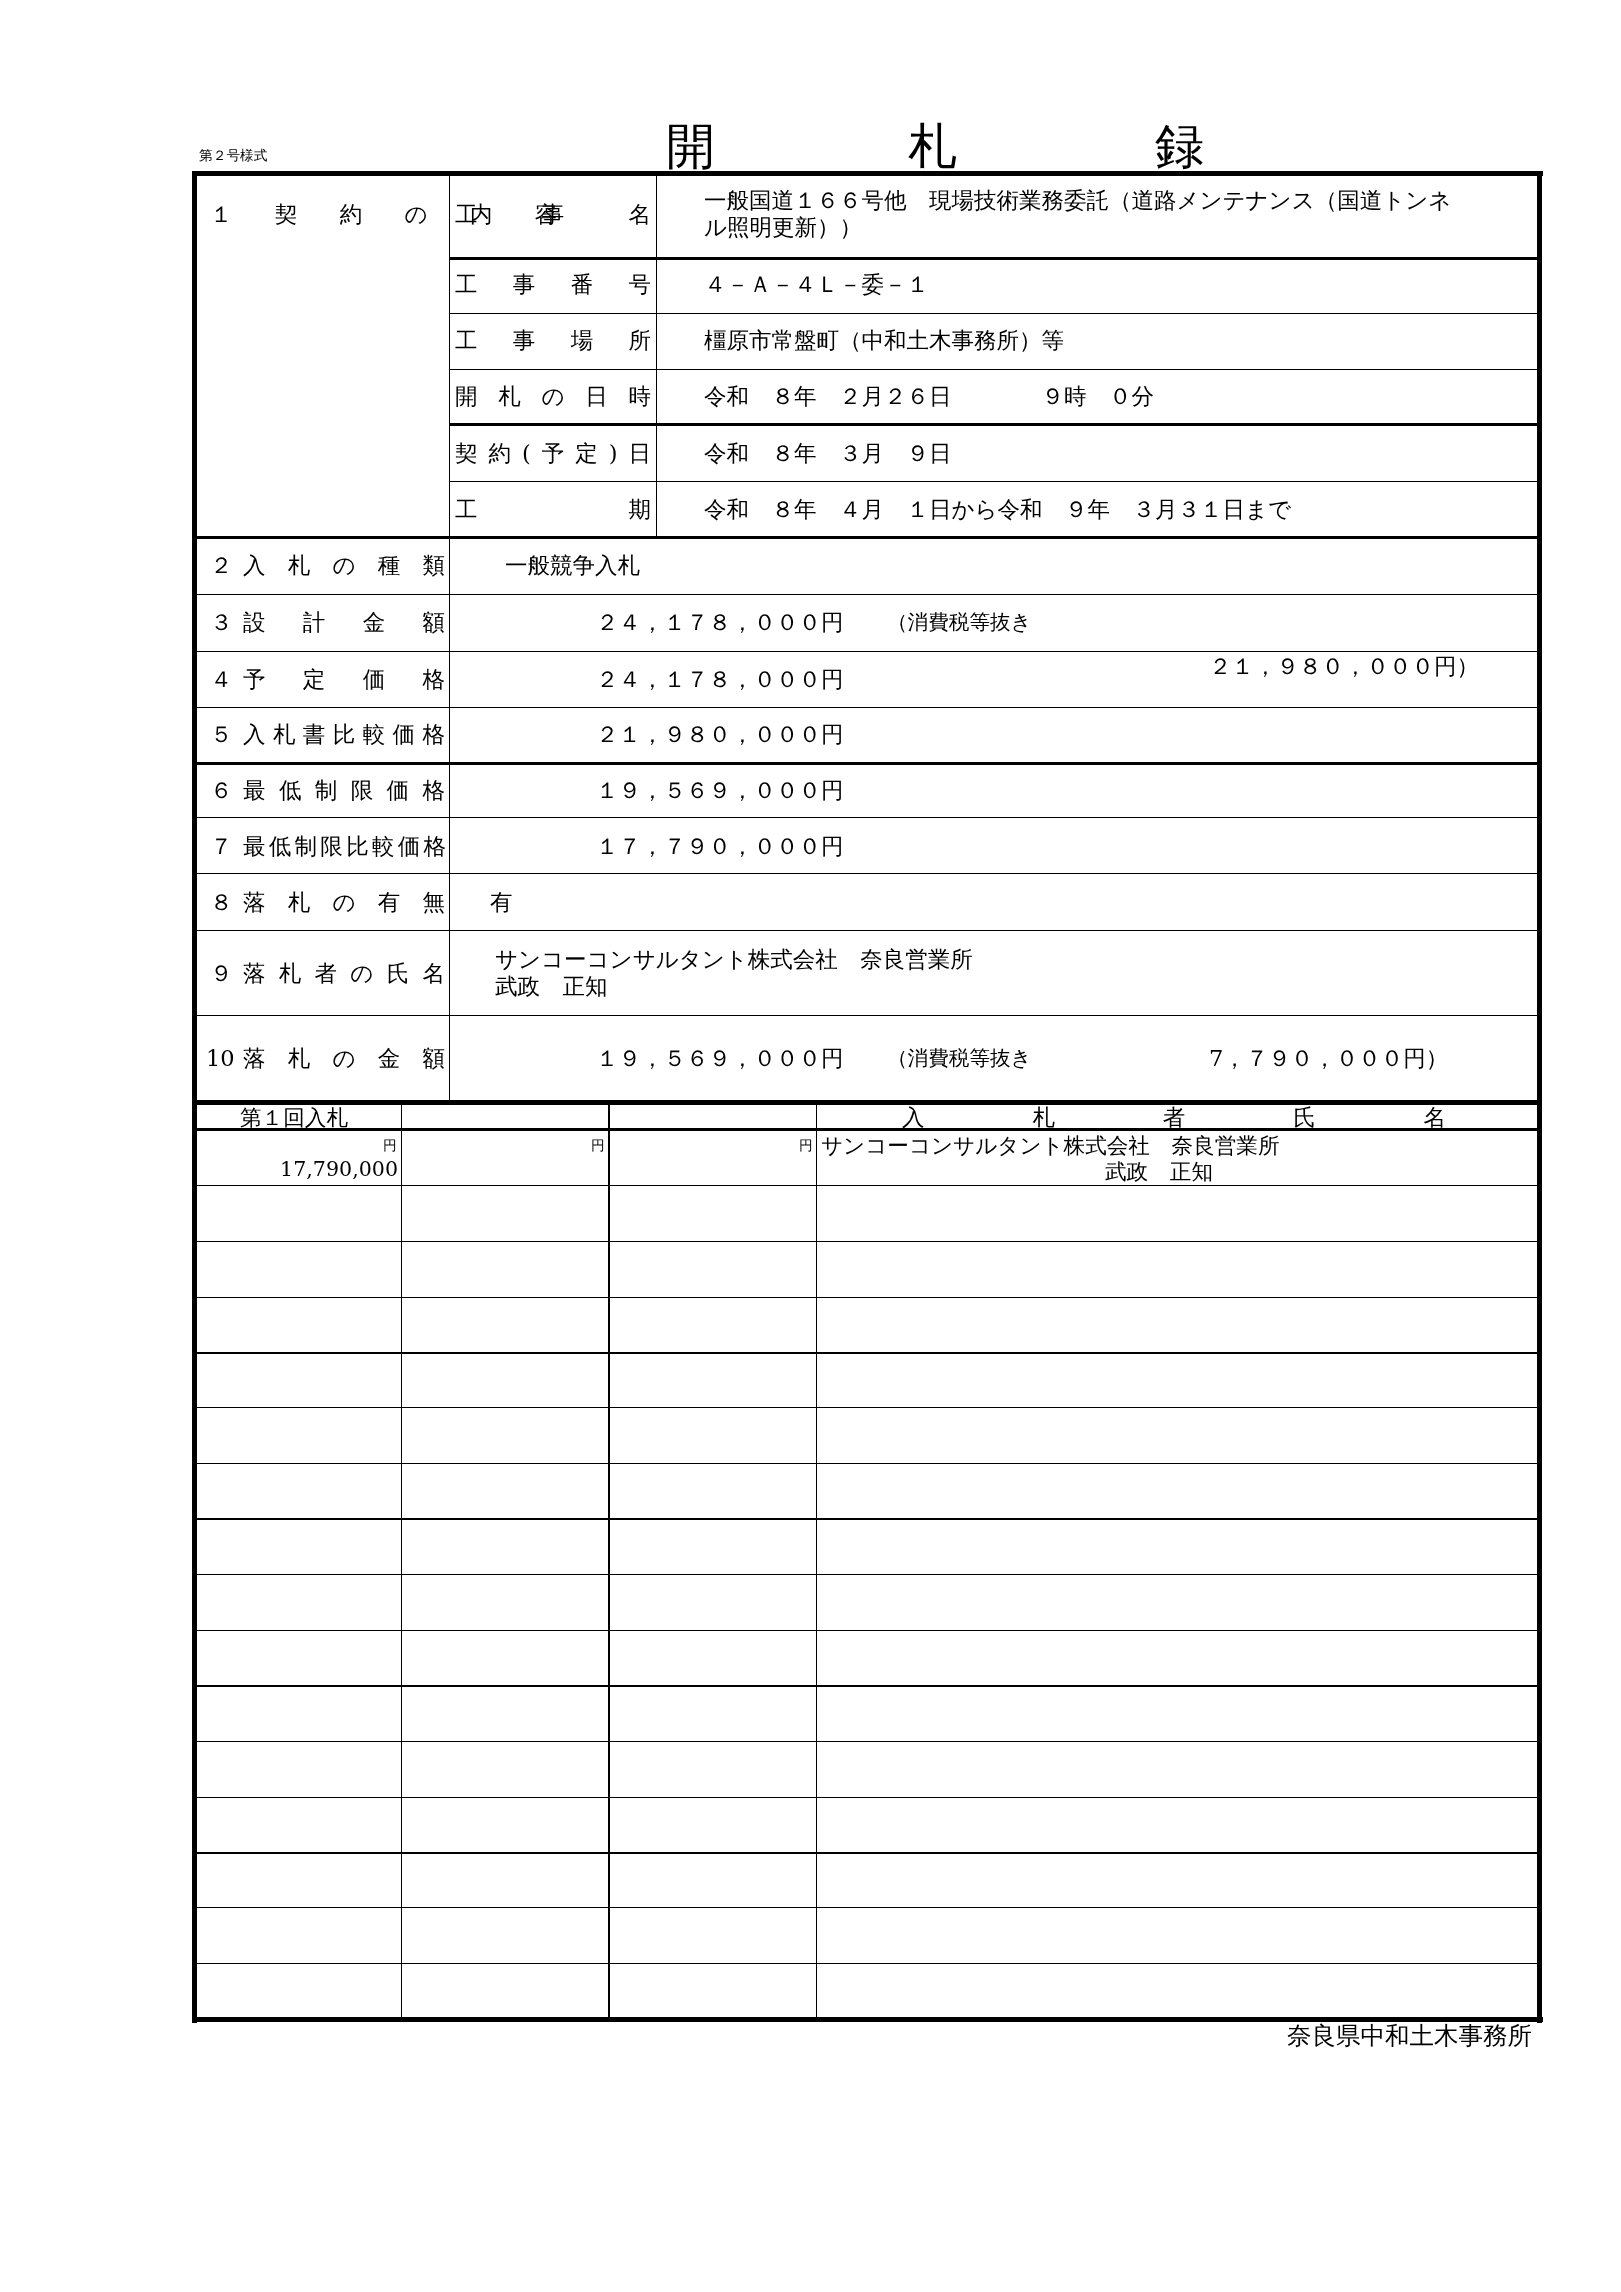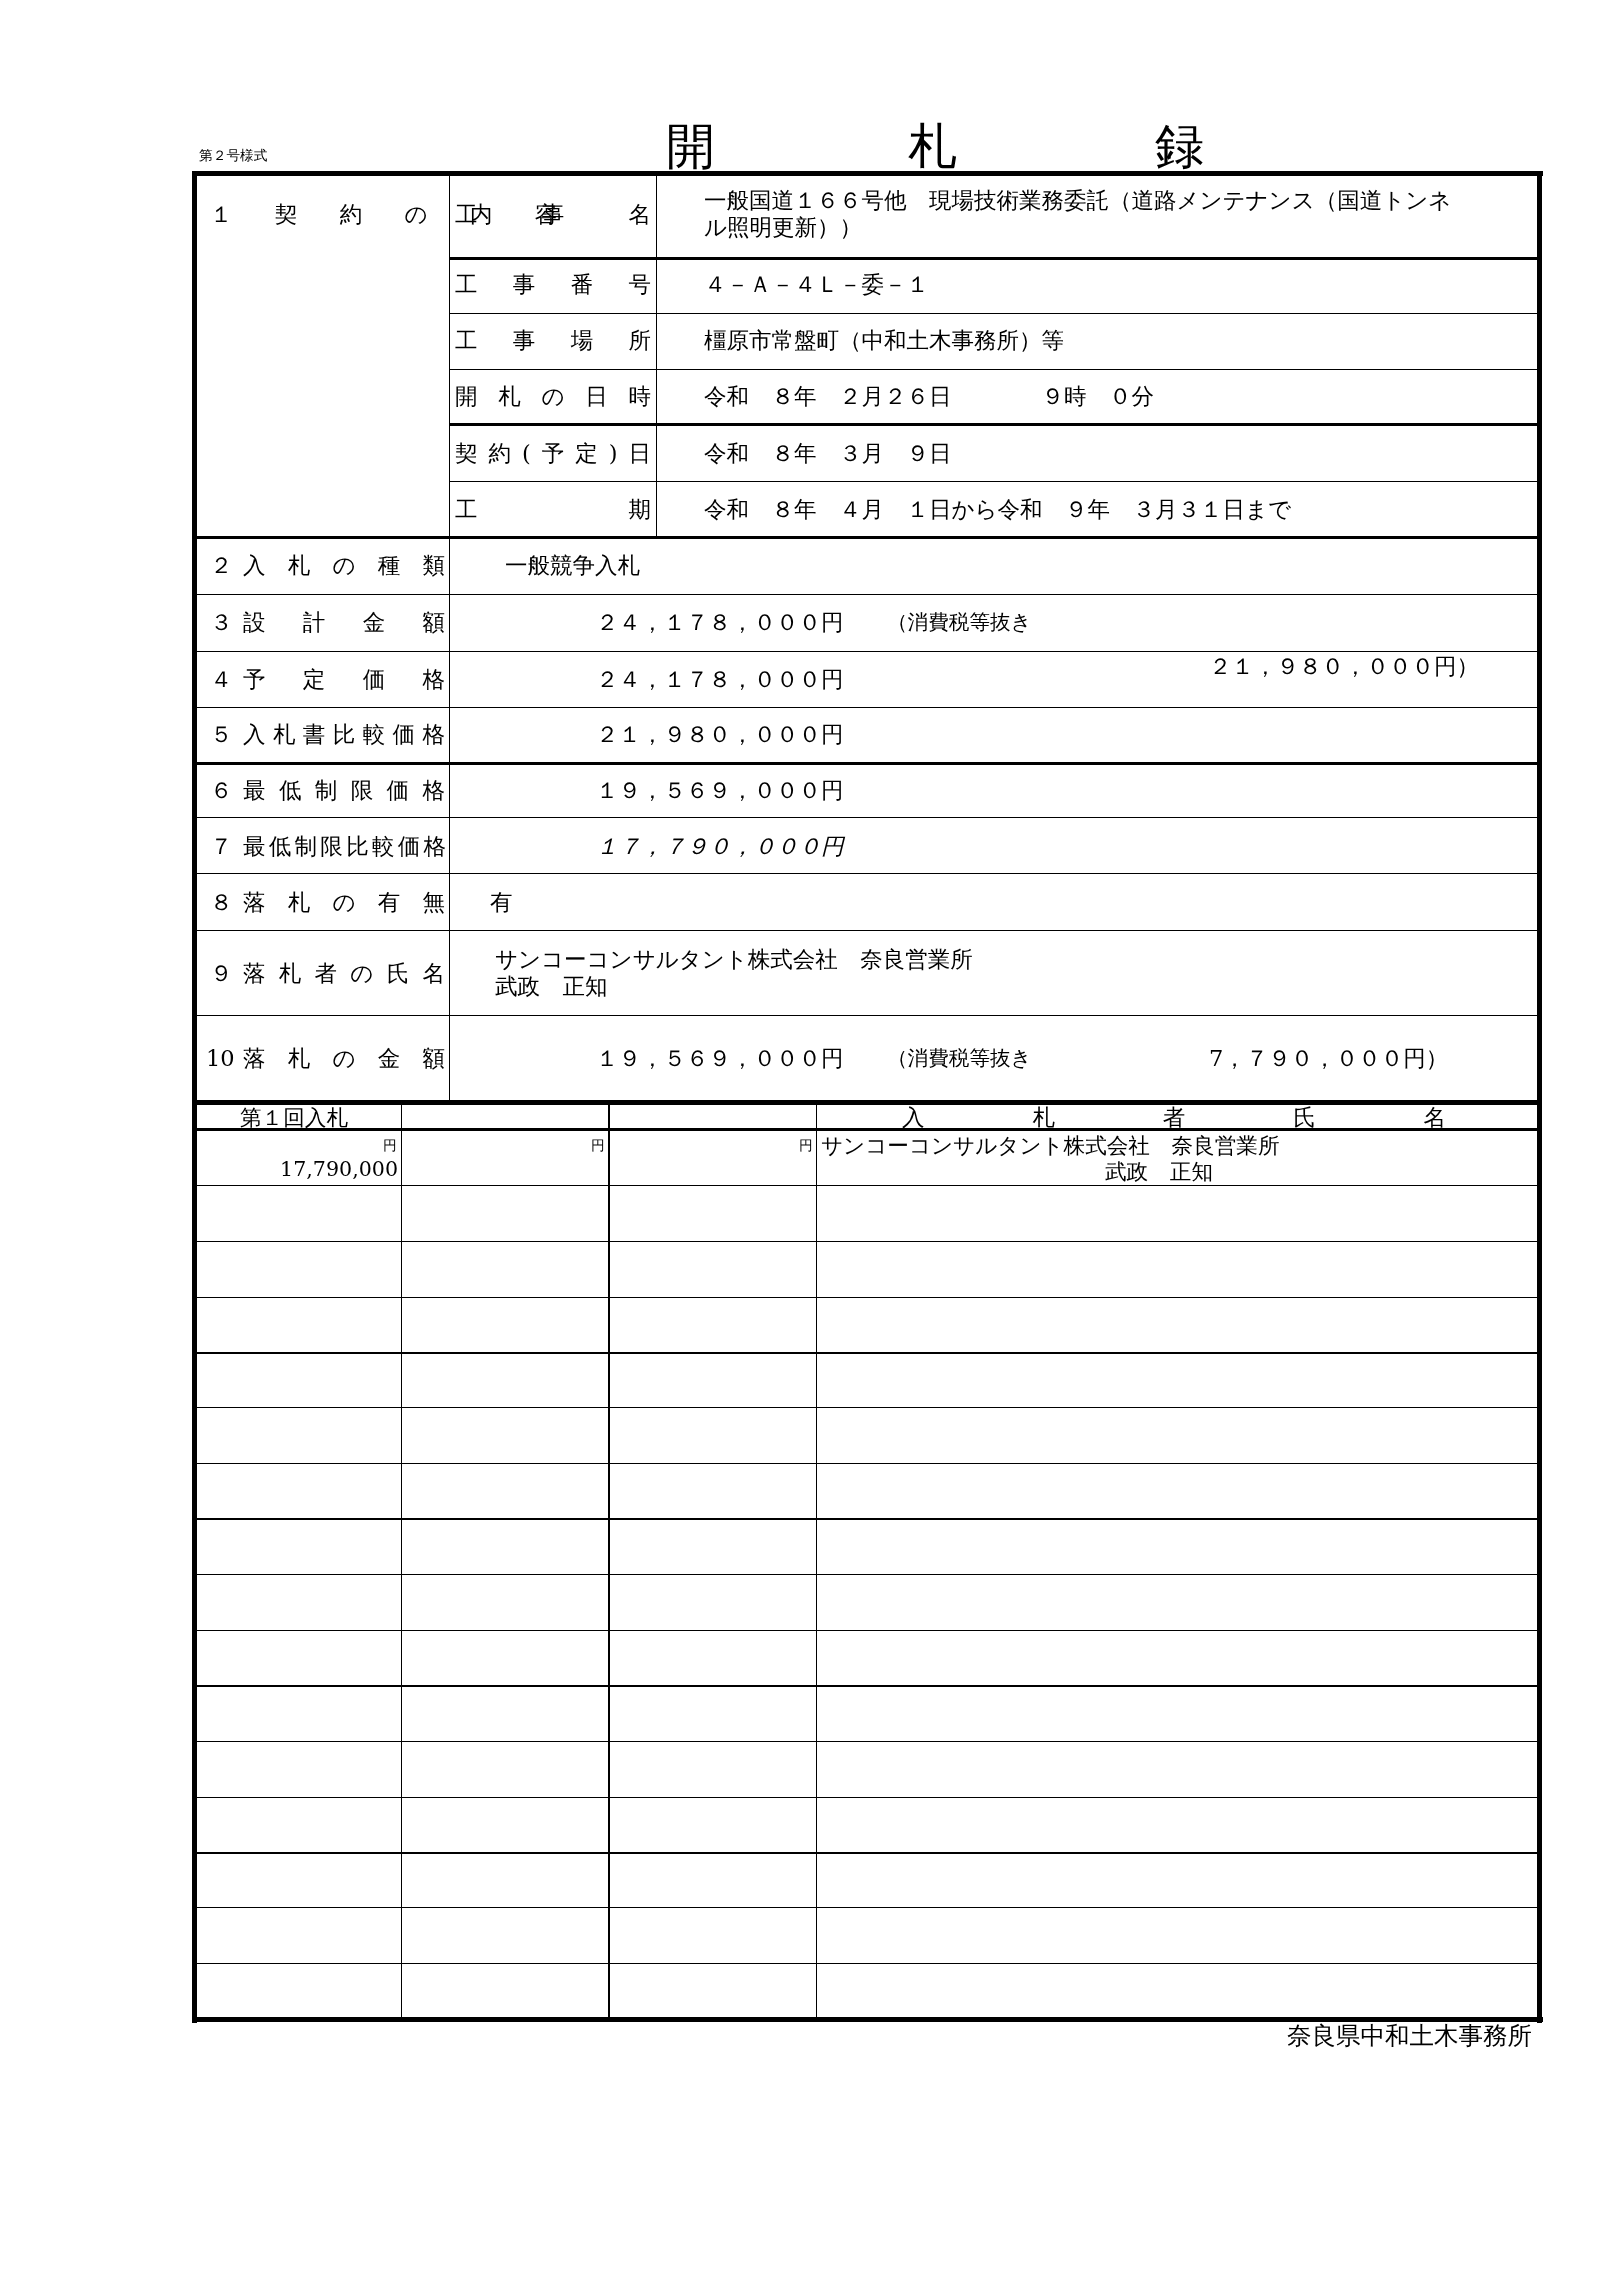--- a/index.html
+++ b/index.html
@@ -159,21 +159,21 @@
   <div class="cell-text label-spread" style="left:243px;top:834px;width:202px;letter-spacing:-1px;">
     <span>最</span>
       <span>低</span>
       <span>制</span>
       <span>限</span>
       <span>比</span>
       <span>較</span>
       <span>価</span>
       <span>格</span>
   </div>
-  <div class="cell-text" style="left:596px;top:834px;font-style:italic;">１７，７９０，０００円</div>
+  <div class="cell-text" style="left:596px;top:834px;">１７，７９０，０００円</div>
 
   <div class="cell-text" style="left:210px;top:890px;">８</div>
   <div class="cell-text label-spread" style="left:243px;top:890px;width:202px;">
     <span>落</span>
       <span>札</span>
       <span>の</span>
       <span>有</span>
       <span>無</span>
   </div>
   <div class="cell-text" style="left:490px;top:890px;">有</div>

